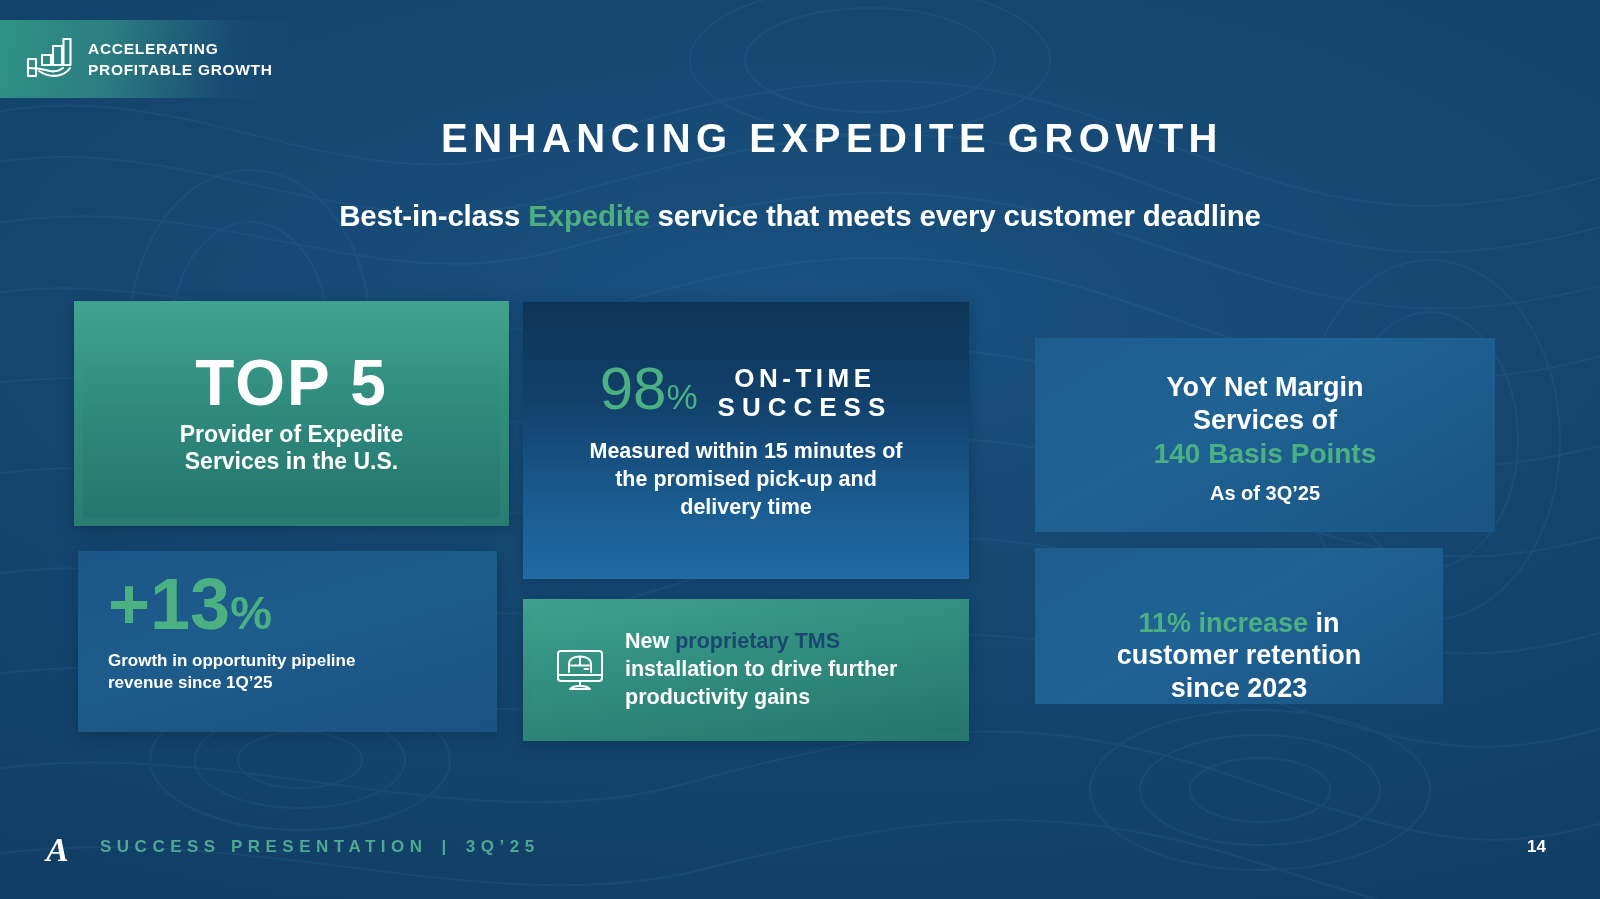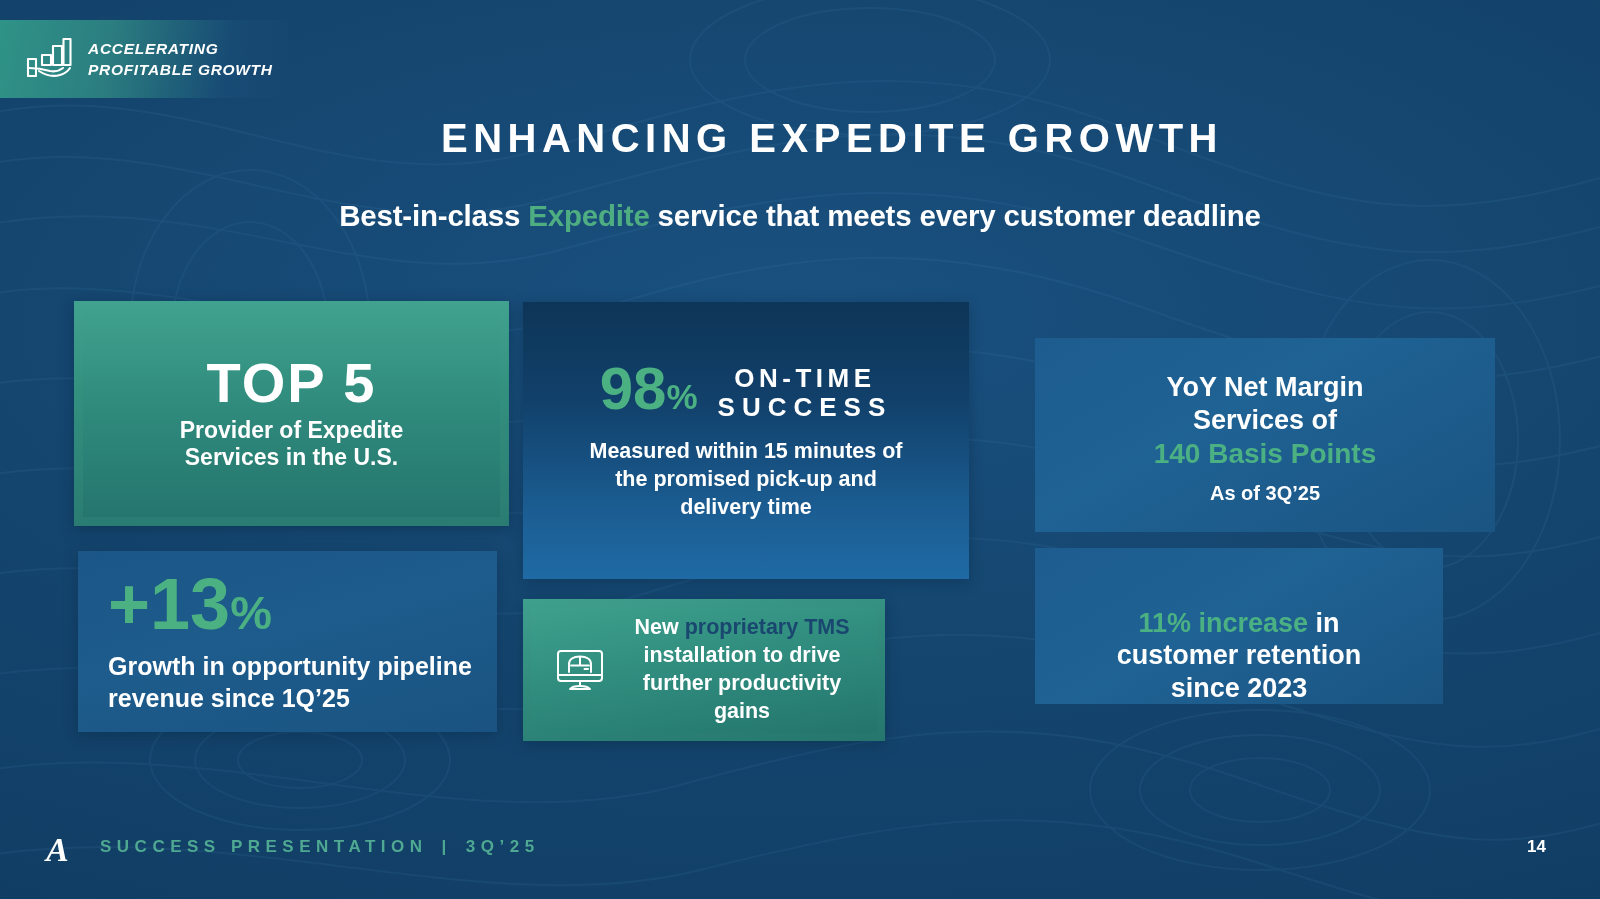--- a/index.html
+++ b/index.html
@@ -19,21 +19,21 @@
     overflow:hidden;
   }
   
   .topo { position:absolute; inset:0; opacity:.5; pointer-events:none; }
   .topo svg { width:100%; height:100%; display:block; }
 
   
   #badge {
     position:absolute; left:0; top:20px; width:288px; height:78px;
     background:linear-gradient(100deg,#2f9387 0%, #2b7d80 38%, rgba(26,79,121,.55) 78%, rgba(20,69,110,0) 100%);
-    display:flex; align-items:center; padding-left:26px; gap:16px;font-style:italic;
+    display:flex; align-items:center; padding-left:26px; gap:16px;
   }
   #badge .bicon { width:46px; height:44px; flex:0 0 auto; }
   #badge .btext {
     color:#fff; font-size:15.5px; font-weight:bold; line-height:1.38;
     letter-spacing:.7px;
   }
 
   
   #title {
     position:absolute; top:116px; left:0; width:1600px; text-align:center;
@@ -55,65 +55,64 @@
     padding:9px;
     box-shadow:0 3px 14px rgba(4,25,45,.35);
   }
   #card-top5 .inner {
     width:100%; height:100%;
     background:linear-gradient(180deg,#3fa18d 0%, #2f8a7c 48%, #25766e 100%);
     display:flex; flex-direction:column; align-items:center; justify-content:center;
     gap:6px;
   }
   #card-top5 .big {
-    color:#fff; font-size:56px; font-weight:bold; line-height:.98; letter-spacing:2px;
+    color:#fff; font-size:64px; font-weight:bold; line-height:.98; letter-spacing:2px;
   }
   #card-top5 .sub {
     color:#fff; font-size:23px; font-weight:bold; line-height:1.18; text-align:center;
   }
 
   
   #card-13 {
     left:78px; top:551px; width:419px; height:181px;
     background:linear-gradient(165deg,#1b5687 0%, #1d5c8c 45%, #1a5381 100%);
     box-shadow:0 3px 14px rgba(4,25,45,.28);
     padding:22px 0 0 30px;
   }
   #card-13 .big { color:#4bb183; font-size:72px; font-weight:bold; line-height:.88; }
   #card-13 .big .pct { font-size:47px; }
-  #card-13 .sub { color:#fff; font-size:25px; font-weight:bold; line-height:1.28; margin-top:14px; }
+  #card-13 .sub { color:#fff; font-size:17px; font-weight:bold; line-height:1.28; margin-top:14px; }
 
   
   #card-98 {
     left:523px; top:302px; width:446px; height:277px;
     background:linear-gradient(180deg,#0d3557 0%, #11406a 35%, #1b5d92 75%, #1f6aa4 100%);
     box-shadow:0 3px 14px rgba(4,25,45,.3);
     display:flex; flex-direction:column; align-items:center;
     padding-top:58px;
   }
   #card-98 .row { display:flex; align-items:flex-start; gap:20px; }
-  #card-98 .num { color:#4bb183; font-size:60px; font-weight:bold; line-height:.95; }
+  #card-98 .num { color:#4bb183; font-size:60px; font-weight:normal; line-height:.95; }
   #card-98 .num .pct { font-size:35px; }
   #card-98 .label {
     color:#fff; font-weight:bold; font-size:26px; line-height:1.12;
     letter-spacing:4.5px; text-align:center; padding-top:4px;
   }
   #card-98 .label .l2 { display:block; letter-spacing:7px; }
   #card-98 .desc {
     color:#fff; font-size:21.5px; font-weight:bold; line-height:1.3;
     text-align:center; margin-top:16px; max-width:330px;
   }
 
   
   #card-tms {
-    left:523px; top:599px; width:362px; height:142px;
+    left:523px; top:599px; width:446px; height:142px;
     background:linear-gradient(170deg,#3fa08d 0%, #318b7d 45%, #25766d 100%);
     padding:8px;
     box-shadow:0 3px 14px rgba(4,25,45,.3);
-    text-align:center;
   }
   #card-tms .inner {
     width:100%; height:100%;
     background:linear-gradient(170deg,#3da08c 0%, #2f8b7d 50%, #24756c 100%);
     display:flex; align-items:center; gap:20px; padding:6px 18px 6px 24px;
   }
   #card-tms .ticon { width:50px; height:44px; flex:0 0 auto; }
   #card-tms .ttext { color:#fff; font-size:21.5px; font-weight:bold; line-height:1.3; }
   #card-tms .ttext .accent { color:#19476f; }
 

